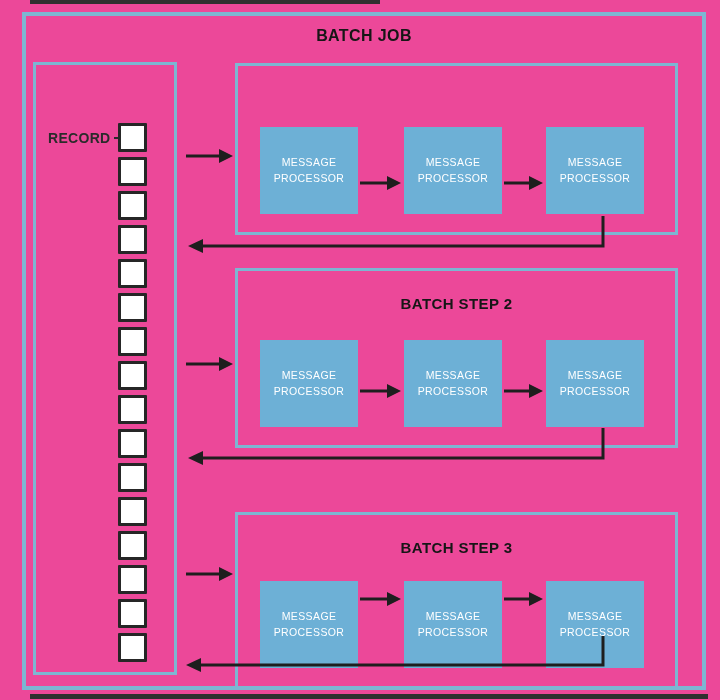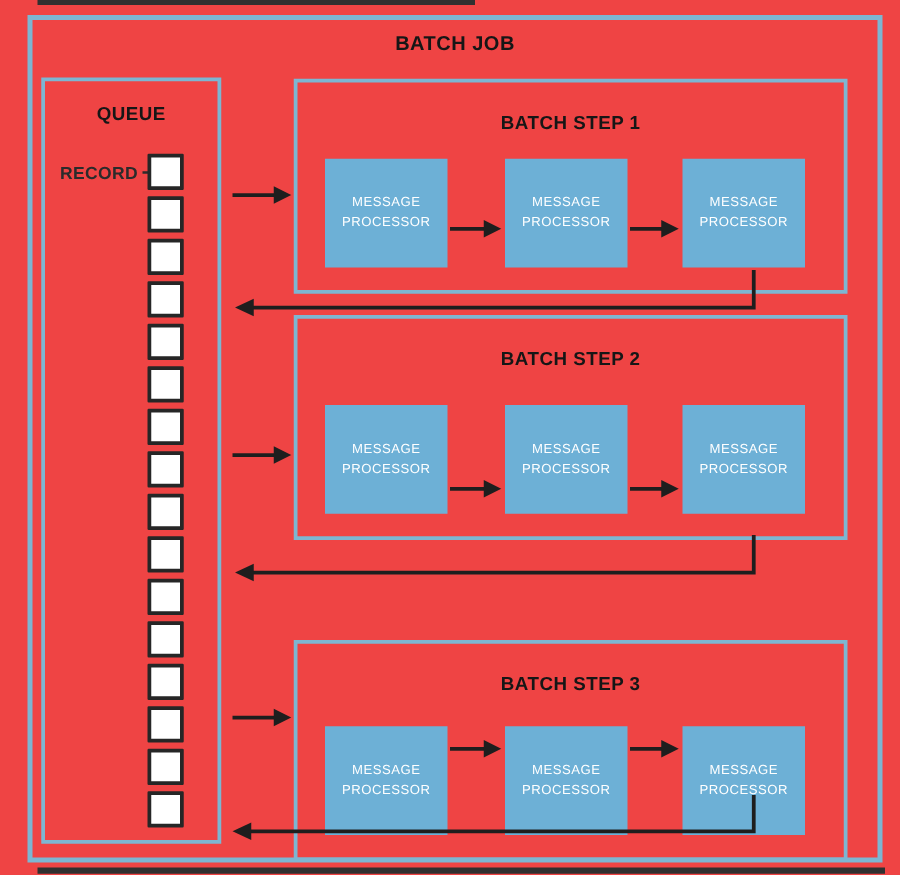--- a/index.html
+++ b/index.html
@@ -2,21 +2,21 @@
 <html style="--border-blue: #7db6d2; --mp-fill: #6db0d6; --ink: #1e1e1e;"><head>
 <meta charset="utf-8">
 <style>
   :root{
     --border-blue:#7db6d2;
     --mp-fill:#6db0d6;
     --ink:#1e1e1e;
   }
   html,body{margin:0;padding:0;background:#ffffff;}
   .canvas{
-    position:relative;width:720px;height:700px;background:#ef4444;overflow:hidden;
+    position:relative;width:720px;height:700px;background:#ec4899;overflow:hidden;
     font-family:"Liberation Sans", sans-serif;
   }
   .edge-bar{position:absolute;background:#303030;}
   .edge-bar.top{left:30px;top:0;width:350px;height:4px;}
   .edge-bar.bottom{left:30px;top:694px;width:678px;height:5px;}
 
   .outer-box{
     position:absolute;left:22px;top:12px;width:684px;height:678px;
     border:4px solid var(--border-blue);box-sizing:border-box;
   }
@@ -44,21 +44,21 @@
   .record{
     width:29px;height:29px;border:3px solid #262626;box-sizing:border-box;
     background:#ffffff;border-radius:1px;
   }
 
   .step-box{
     position:absolute;left:235px;width:443px;
     border:3px solid var(--border-blue);box-sizing:border-box;
   }
   .step1{top:63px;height:172px;}
-  .step2{top:252px;height:180px;}
+  .step2{top:268px;height:180px;}
   .step3{top:478px;height:177px;margin-top:34px;}
   .step-title{
     position:absolute;left:0;top:24px;width:100%;text-align:center;
     font-weight:bold;font-size:15px;letter-spacing:.4px;color:#161616;
   }
   .mp{
     position:absolute;bottom:18px;width:98px;height:87px;
     background:var(--mp-fill);color:#ffffff;
     display:flex;flex-direction:column;align-items:center;justify-content:center;
     font-weight:normal;font-size:10.5px;letter-spacing:.4px;line-height:1.45;
@@ -75,21 +75,20 @@
 
 <div class="canvas">
 
   <div class="edge-bar top"></div>
   <div class="edge-bar bottom"></div>
 
   <div class="outer-box"></div>
   <div class="batch-job-title">BATCH JOB</div>
 
   <div class="queue-box">
-    <div class="queue-title">QUEUE</div>
     <div class="record-row">
       <span class="record-label">RECORD</span>
       <span class="record-dash"></span>
     </div>
     <div class="records">
         <div class="record"></div>
         <div class="record"></div>
         <div class="record"></div>
         <div class="record"></div>
         <div class="record"></div>
@@ -101,21 +100,20 @@
         <div class="record"></div>
         <div class="record"></div>
         <div class="record"></div>
         <div class="record"></div>
         <div class="record"></div>
         <div class="record"></div>
       </div>
   </div>
 
   <div class="step-box step1">
-    <div class="step-title">BATCH STEP 1</div>
     <div class="mp mp-1">
       <span>MESSAGE</span>
       <span>PROCESSOR</span>
     </div>
     <div class="mp mp-2">
       <span>MESSAGE</span>
       <span>PROCESSOR</span>
     </div>
     <div class="mp mp-3">
       <span>MESSAGE</span>

